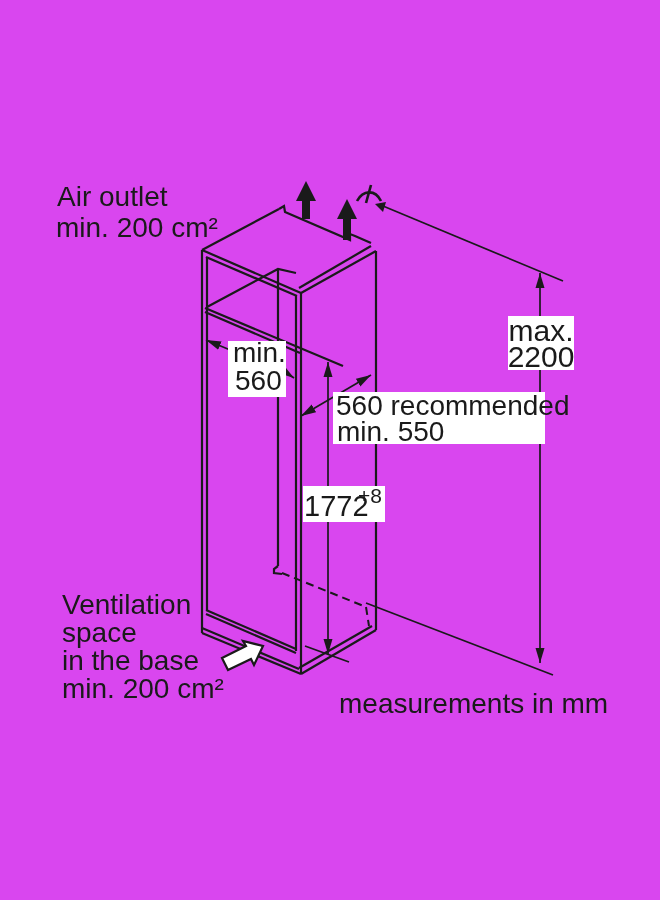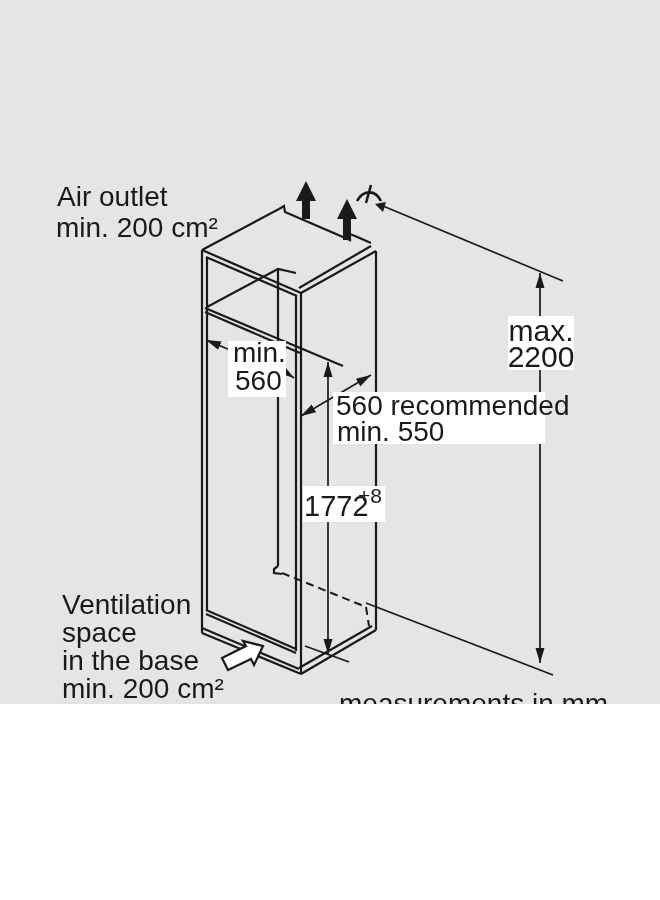--- a/index.html
+++ b/index.html
@@ -1,16 +1,16 @@
 <!DOCTYPE html>
 <html><head>
 <meta charset="utf-8">
 <style>
   html,body{margin:0;padding:0;background:#fff;}
-  .stage{position:relative;width:660px;height:704px;background:#e5e5e5;overflow:hidden;
+  .stage{position:relative;width:660px;height:900px;background:#d946ef;overflow:hidden;
          font-family:"Liberation Sans", sans-serif;}
   svg{position:absolute;left:0;top:0;}
   svg text{fill:#1a1a1a;font-family:"Liberation Sans", sans-serif;}
   .ln{stroke:#1a1a1a;stroke-width:2.2;fill:none;}
   .thin{stroke:#1a1a1a;stroke-width:1.7;fill:none;}
   .dash{stroke:#1a1a1a;stroke-width:2;fill:none;stroke-dasharray:8 5;}
   .blk{fill:#1a1a1a;}
   .whitearrow{fill:#ffffff;stroke:#1a1a1a;stroke-width:2.2;stroke-linejoin:miter;}
   .mask{fill:#ffffff;}
 </style>

